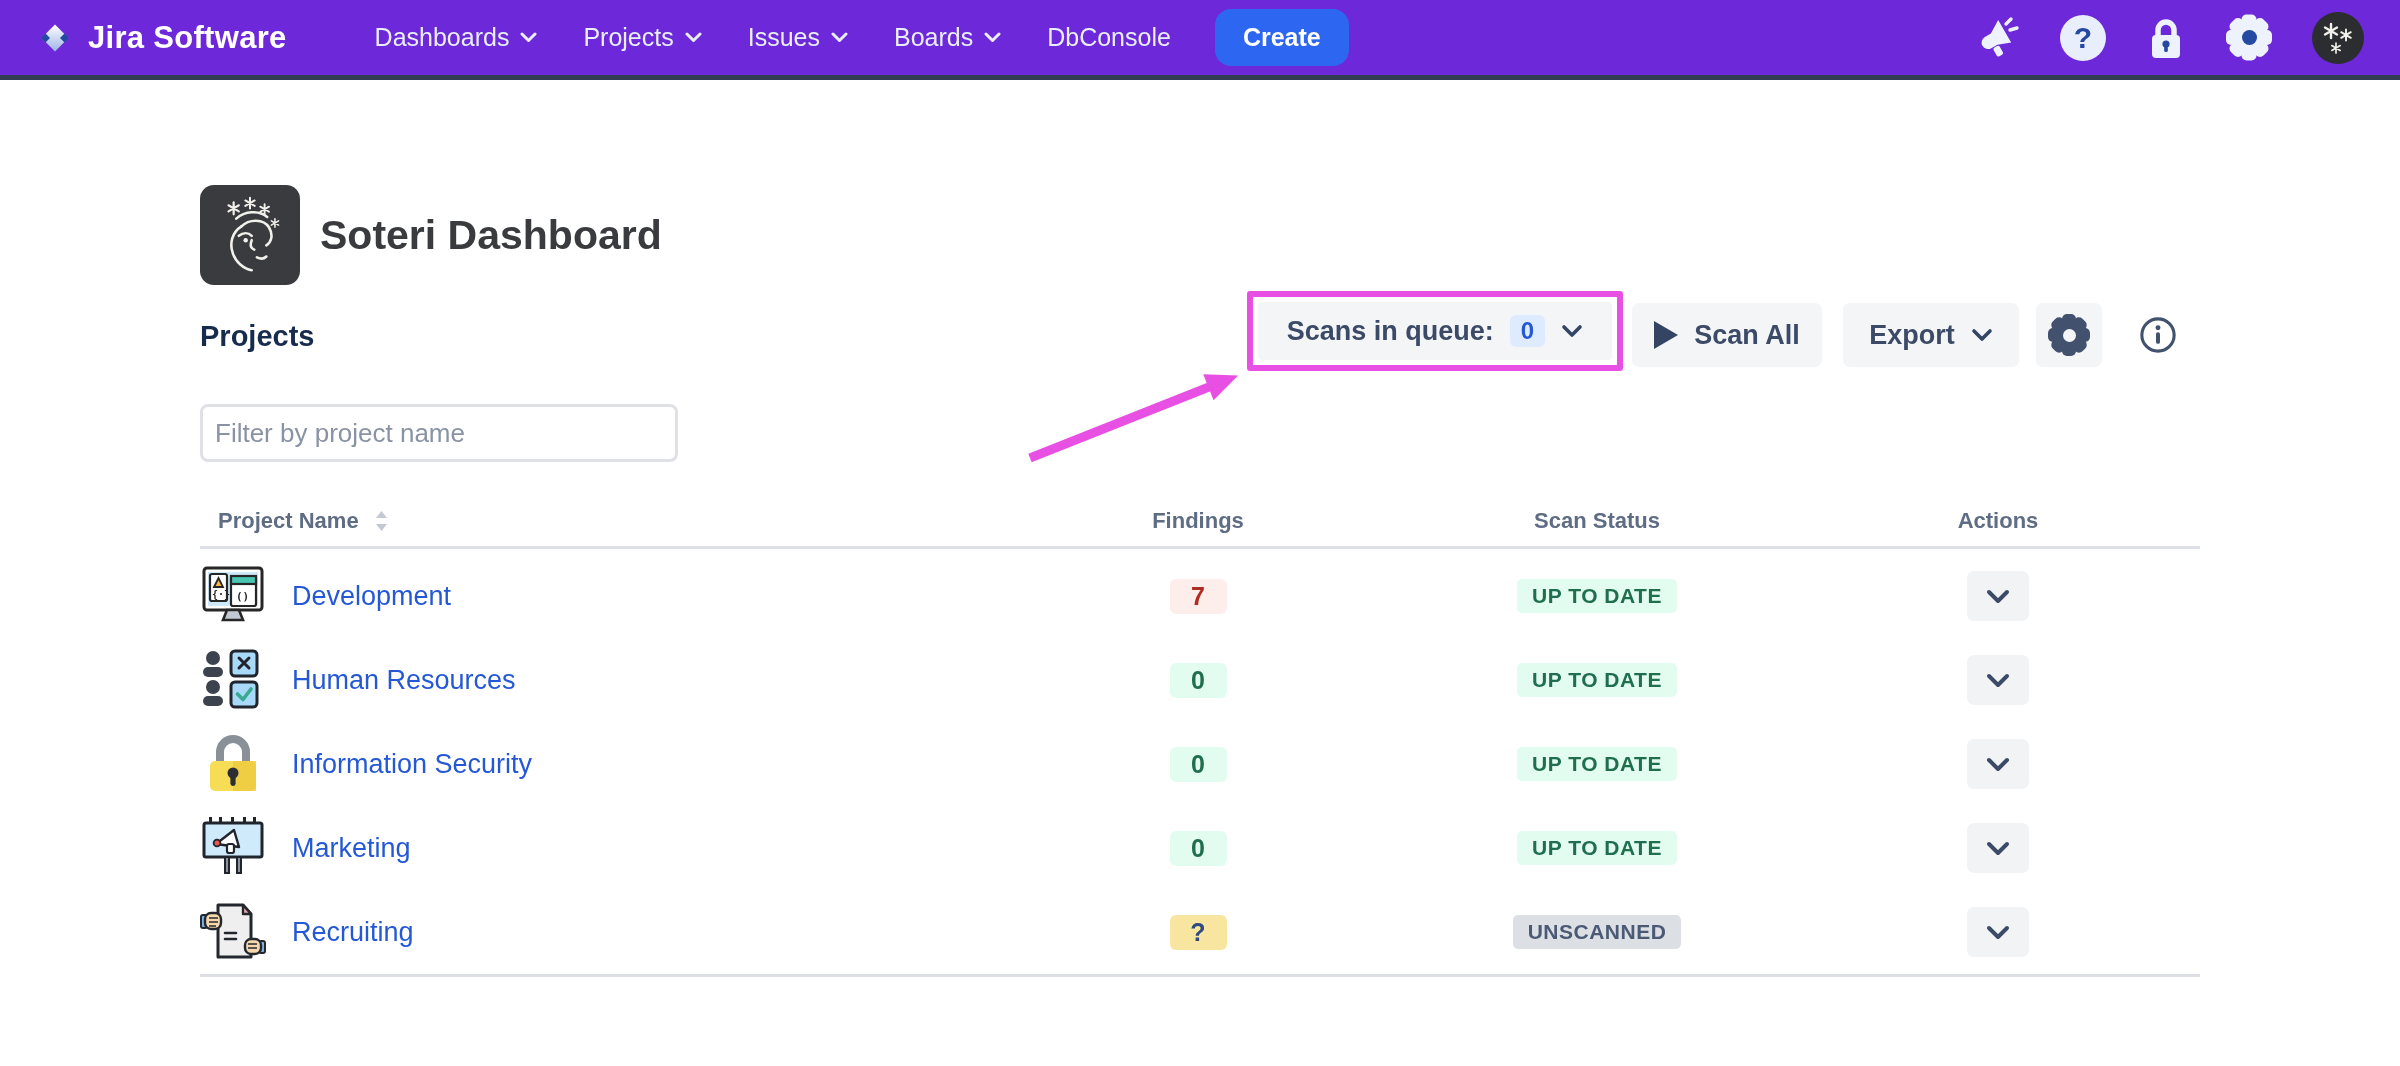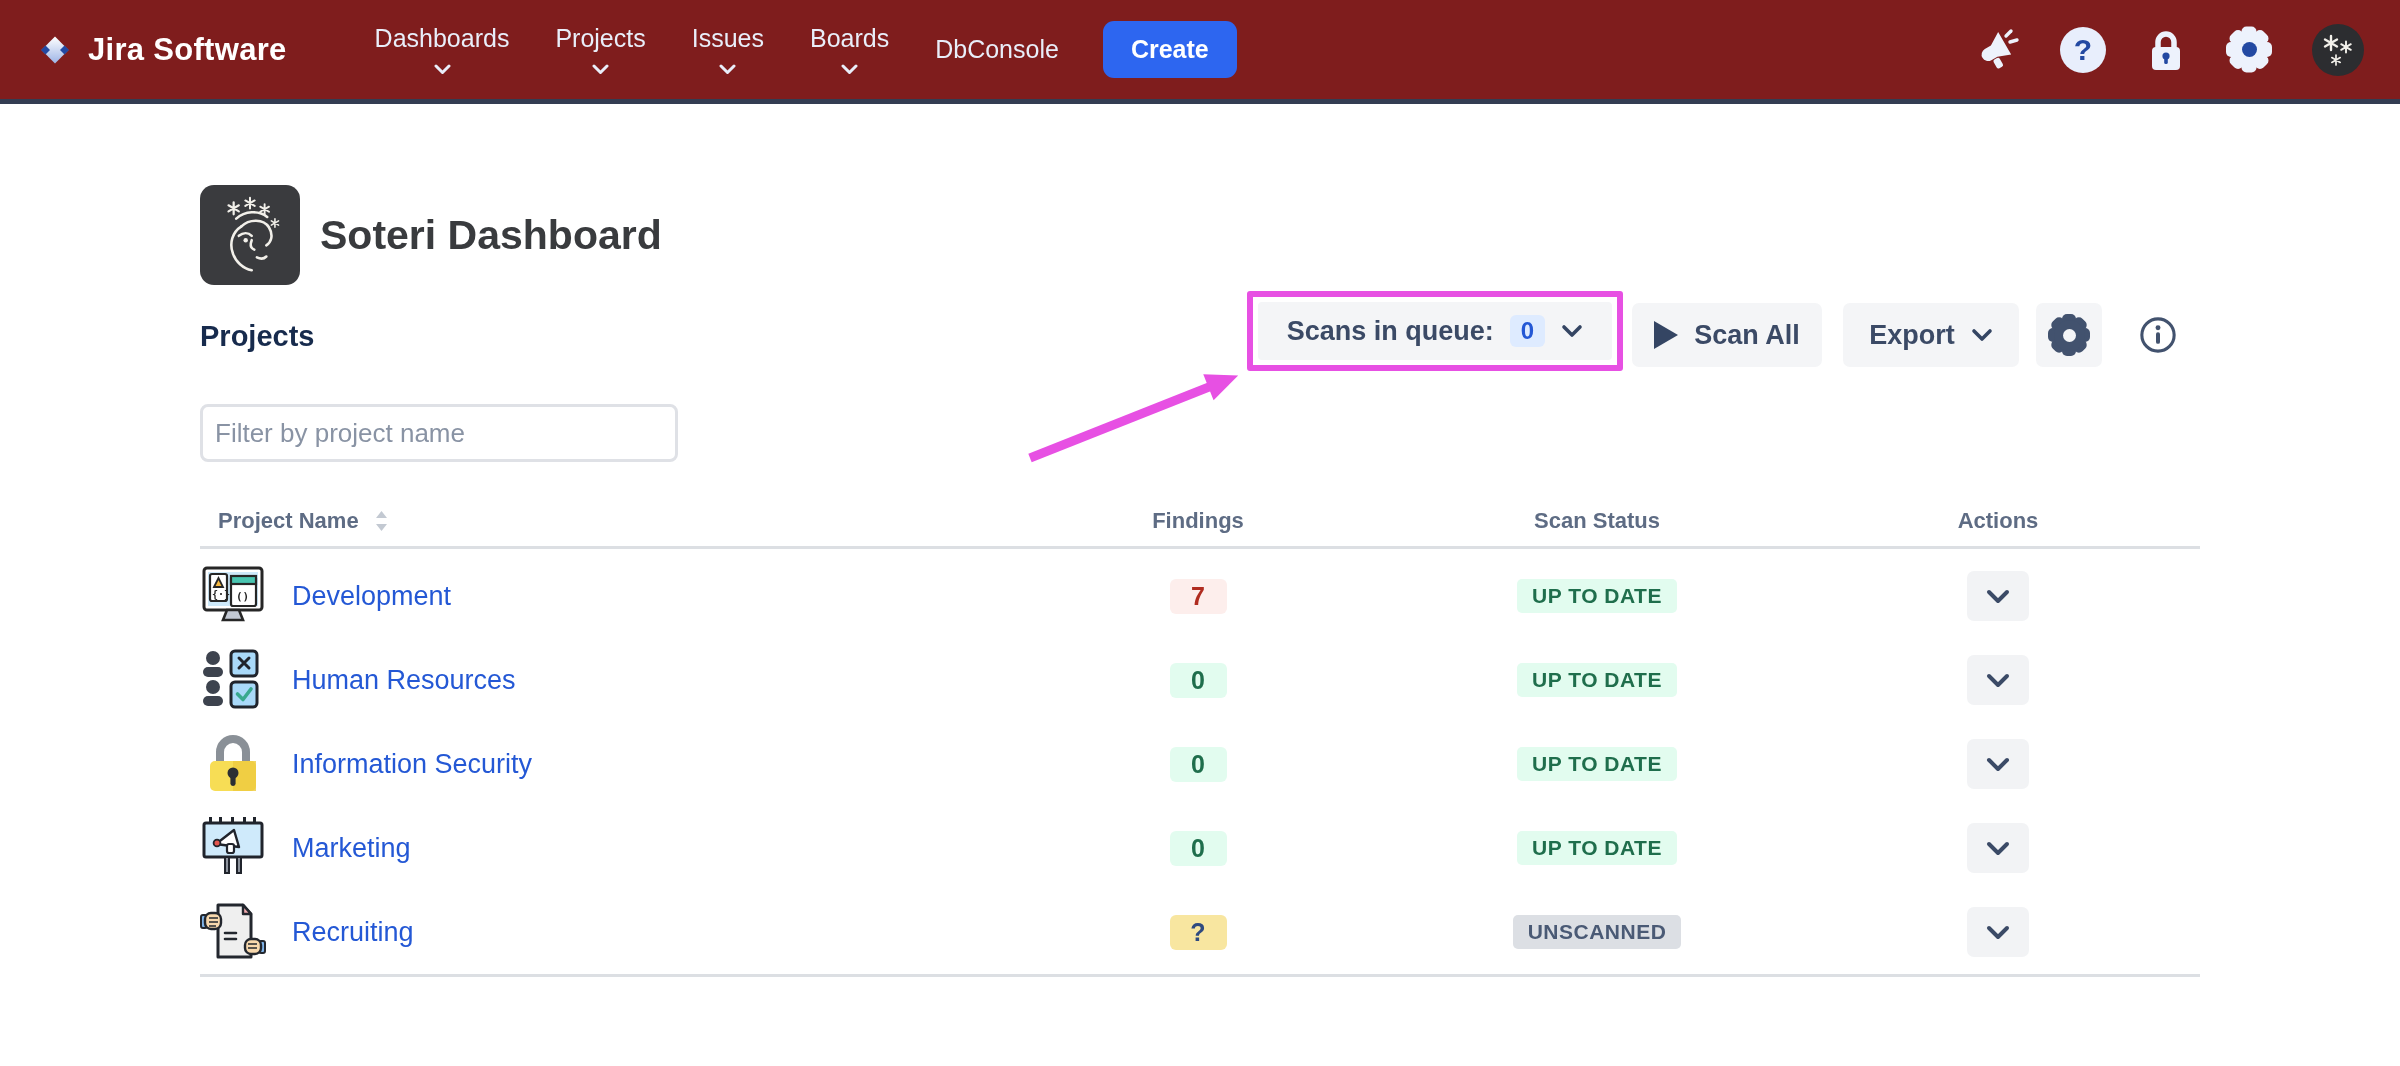--- a/index.html
+++ b/index.html
@@ -1,26 +1,26 @@
 <!DOCTYPE html>
 <html><head>
 <meta charset="utf-8">
 <style>
   html,body{margin:0;padding:0;width:2400px;height:1066px;background:#ffffff;
     font-family:"Liberation Sans","DejaVu Sans",sans-serif;overflow:hidden;position:relative;}
   *{box-sizing:border-box;}
 
   
-  .navbar{height:104px;background:#7f1d1d;border-bottom:5px solid #333d52;
+  .navbar{height:80px;background:#6d28d9;border-bottom:5px solid #333d52;
     display:flex;align-items:center;padding:0 36px;}
   .brand{display:flex;align-items:center;gap:14px;cursor:pointer;}
   .brand-text{color:#ffffff;font-size:31px;font-weight:600;letter-spacing:.3px;white-space:nowrap;}
   .nav-menu{display:flex;align-items:center;gap:46px;margin-left:88px;}
-  .nav-item{display:flex;align-items:center;gap:11px;color:#e9eef9;font-size:25px;cursor:pointer;white-space:nowrap;flex-direction:column;}
-  .create-btn{margin-left:44px;background:#2d66f0;color:#ffffff;border:none;border-radius:11px;
+  .nav-item{display:flex;align-items:center;gap:11px;color:#e9eef9;font-size:25px;cursor:pointer;white-space:nowrap;}
+  .create-btn{margin-left:44px;background:#2d66f0;color:#ffffff;border:none;border-radius:16px;
     font-family:inherit;font-size:25px;font-weight:700;padding:14px 28px;cursor:pointer;}
   .nav-right{margin-left:auto;display:flex;align-items:center;gap:40px;}
   .search-box{width:345px;height:56px;background:#1a3372;border:2px solid #41589e;border-radius:8px;
     display:flex;align-items:center;padding:0 16px;gap:13px;}
   .search-box input{flex:1;background:transparent;border:none;outline:none;color:#dfe6f5;
     font-family:inherit;font-size:25px;min-width:0;}
   .search-box input::placeholder{color:#93a3c6;}
   .nav-ic{display:flex;align-items:center;justify-content:center;cursor:pointer;}
   .help-circle{width:46px;height:46px;border-radius:50%;background:#e8eefc;color:#2349a2;
     font-size:30px;font-weight:800;display:flex;align-items:center;justify-content:center;}

